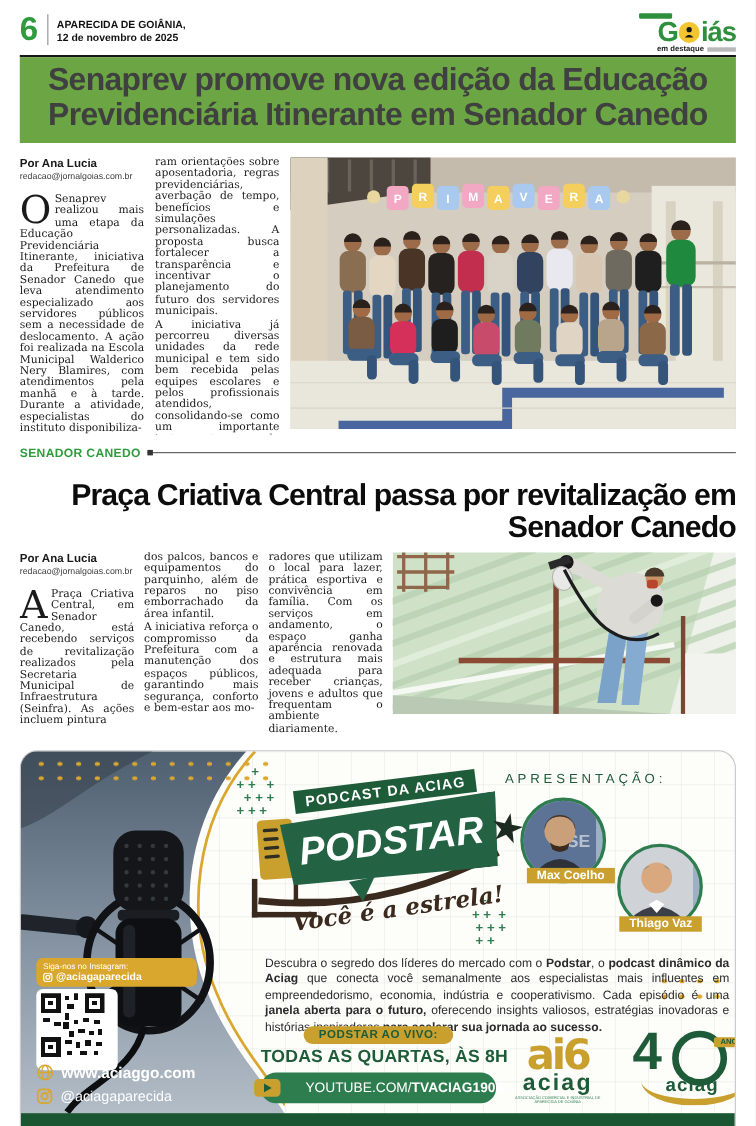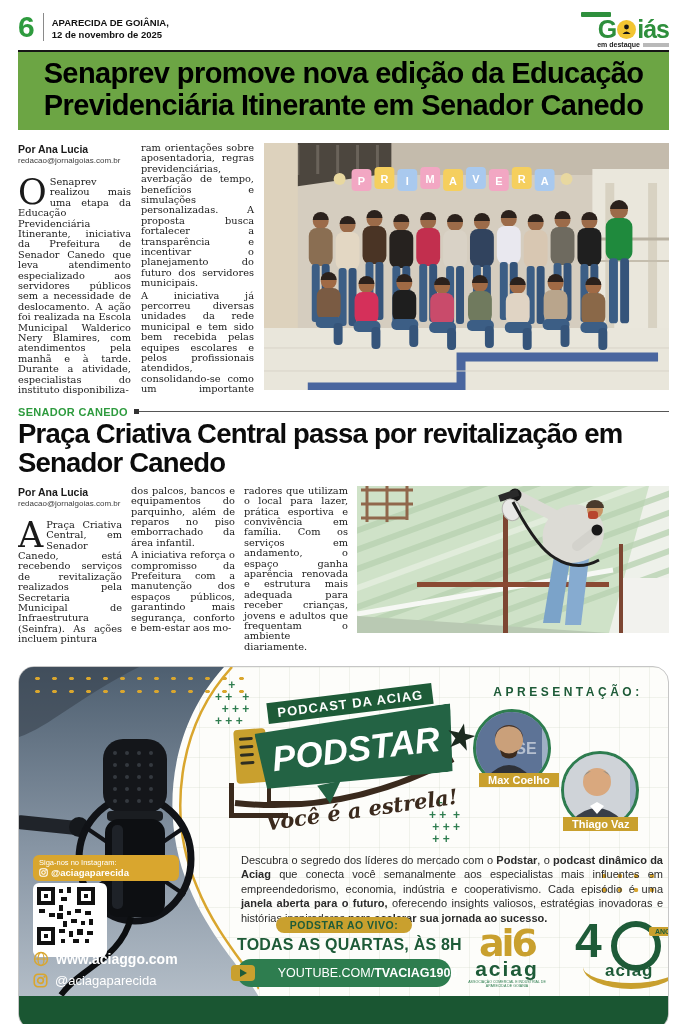--- a/index.html
+++ b/index.html
@@ -19,28 +19,28 @@
   .goias-word{display:flex;align-items:center;justify-content:flex-end;font-size:25px;font-weight:bold;
               color:#2E8F3C;letter-spacing:-1px;line-height:22px;}
   .goias-o{width:19px;height:19px;border-radius:50%;background:#F2C531;display:inline-flex;
            align-items:center;justify-content:center;margin:0 1px;}
   .goias-sub{display:flex;justify-content:flex-end;align-items:center;gap:3px;font-size:7px;
              font-weight:bold;color:#222;margin-top:1px;}
   .goias-chip{width:26px;height:4px;background:#b9b9b9;}
 
   
   .seclabel{color:#2E9B3E;font-weight:bold;font-size:11px;letter-spacing:.3px;margin:6px 0 5px;}
-  .headline1{background:#6CA544;color:#000000;font-weight:bold;text-align:center;
+  .headline1{background:#6CA544;color:#404040;font-weight:bold;text-align:center;
              font-size:29px;line-height:1.12;letter-spacing:-.6px;padding:5px 4px 8px;}
   .headline1 span{display:block;}
   .sec2row{display:flex;align-items:center;gap:6px;margin:11px 0 2px;}
   .sec2line{flex:1;height:1px;background:#555;position:relative;}
   .sec2line::before{content:"";position:absolute;left:0;top:-2px;width:5px;height:5px;background:#333;}
-  .headline2{font-size:27.5px;font-weight:bold;color:#0c0c0c;text-align:left;
-             letter-spacing:-.8px;margin:2px 0 8px;line-height:1.05;}
+  .headline2{font-size:27.5px;font-weight:bold;color:#0c0c0c;text-align:right;
+             letter-spacing:-.8px;margin:18px 0 8px;line-height:1.05;}
 
   
   .art1{margin-top:13px;display:grid;grid-template-columns:113px 113px 1fr;column-gap:10px;
         height:252px;overflow:hidden;}
   .art2{display:grid;grid-template-columns:104px 104px 104px 1fr;column-gap:9px;height:176px;overflow:hidden;}
   .byline-name{font-size:10.5px;font-weight:bold;}
   .byline-email{font-size:8px;color:#3d3d3d;margin:1px 0 12px;}
   .bodytext{font-family:"DejaVu Serif",serif;font-size:9.8px;line-height:10.4px;text-align:justify;}
   .bodytext p{margin:0 0 2px;}
   .dropcap{float:left;font-family:"DejaVu Serif",serif;font-size:35px;line-height:29px;
@@ -77,21 +77,21 @@
   .ps-mic i{position:absolute;left:5px;width:14px;height:3px;background:#2d2d22;border-radius:2px;}
   .ps-stand{position:absolute;left:2px;top:112px;width:54px;height:30px;
             border-left:5px solid #3a2a1d;border-bottom:5px solid #3a2a1d;}
   .ps-stand2{position:absolute;left:40px;top:96px;width:40px;height:34px;
             border-left:4px solid #3a2a1d;border-bottom:4px solid #3a2a1d;}
   .ps-tag{position:absolute;left:38px;top:126px;transform:rotate(-8deg);font-family:"DejaVu Serif",serif;
           font-style:italic;font-weight:bold;font-size:21px;color:#3b2a1d;white-space:nowrap;}
 
   
   .apresenta{position:absolute;left:440px;top:18px;width:218px;}
-  .ap-title{color:#1E5B38;font-weight:bold;font-size:12px;letter-spacing:3.5px;text-align:center;}
+  .ap-title{color:#1E5B38;font-weight:normal;font-size:12px;letter-spacing:3.5px;text-align:left;}
   .avatar{position:absolute;width:72px;height:72px;border-radius:50%;border:3px solid #2E7D4F;
           overflow:hidden;background:#9fb0c5;}
   .avatar svg{display:block;}
   .av-max{left:14px;top:24px;}
   .av-thiago{left:102px;top:66px;}
   .nametag{position:absolute;background:#C9A02E;color:#fff;font-weight:bold;font-size:11px;
            padding:1px 9px;white-space:nowrap;z-index:3;}
   .nt-max{left:20px;top:88px;}
   .nt-thiago{left:104px;top:132px;}
 

